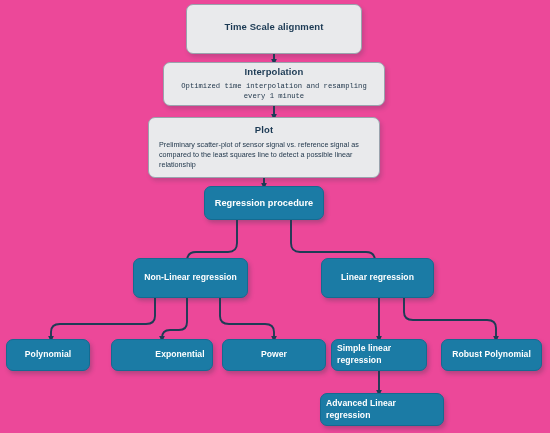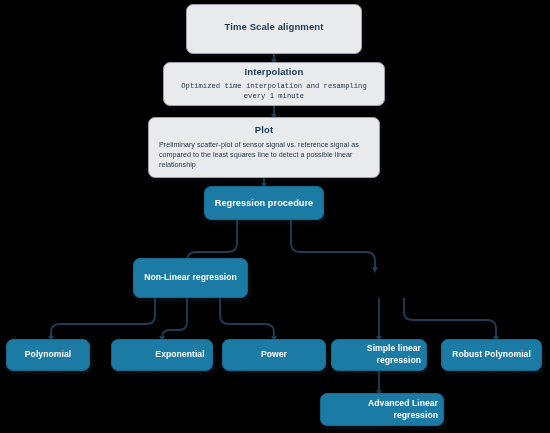--- a/index.html
+++ b/index.html
@@ -9,21 +9,21 @@
     background: #ffffff;
   }
   body {
     font-family: "Liberation Sans", sans-serif;
     -webkit-font-smoothing: antialiased;
   }
   #canvas {
     position: relative;
     width: 550px;
     height: 433px;
-    background: #000000;
+    background: #ec4899;
     overflow: hidden;
   }
   #connectors {
     position: absolute;
     left: 0;
     top: 0;
     width: 550px;
     height: 433px;
     pointer-events: none;
   }
@@ -65,21 +65,21 @@
     color: #ffffff;
     align-items: center;
     justify-content: center;
     text-align: center;
   }
   .node.teal .label {
     color: #ffffff;
     font-weight: bold;
     font-size: 8.6px;
     line-height: 1.35;
-    text-align: right;
+    text-align: left;
     padding: 0 5px;
     letter-spacing: 0.05px;
   }
   .node.teal.big .label {
     font-size: 9.2px;
   }
 </style>
 </head>
 <body>
 
@@ -126,20 +126,23 @@
   </div>
 
   <div class="node teal big" style="left:204px; top:186px; width:120px; height:34px;">
     <div class="label">Regression procedure</div>
   </div>
 
   <div class="node teal" style="left:133px; top:258px; width:115px; height:40px;">
     <div class="label">Non-Linear regression</div>
   </div>
 
+  <div class="node teal" style="left:321px; top:258px; width:113px; height:40px;">
+    <div class="label">Linear regression</div>
+  </div>
 
   <div class="node teal" style="left:6px; top:339px; width:84px; height:32px;">
     <div class="label">Polynomial</div>
   </div>
 
   <div class="node teal" style="left:111px; top:339px; width:102px; height:32px;padding-left:36px;">
     <div class="label">Exponential</div>
   </div>
 
   <div class="node teal" style="left:222px; top:339px; width:104px; height:32px;">

